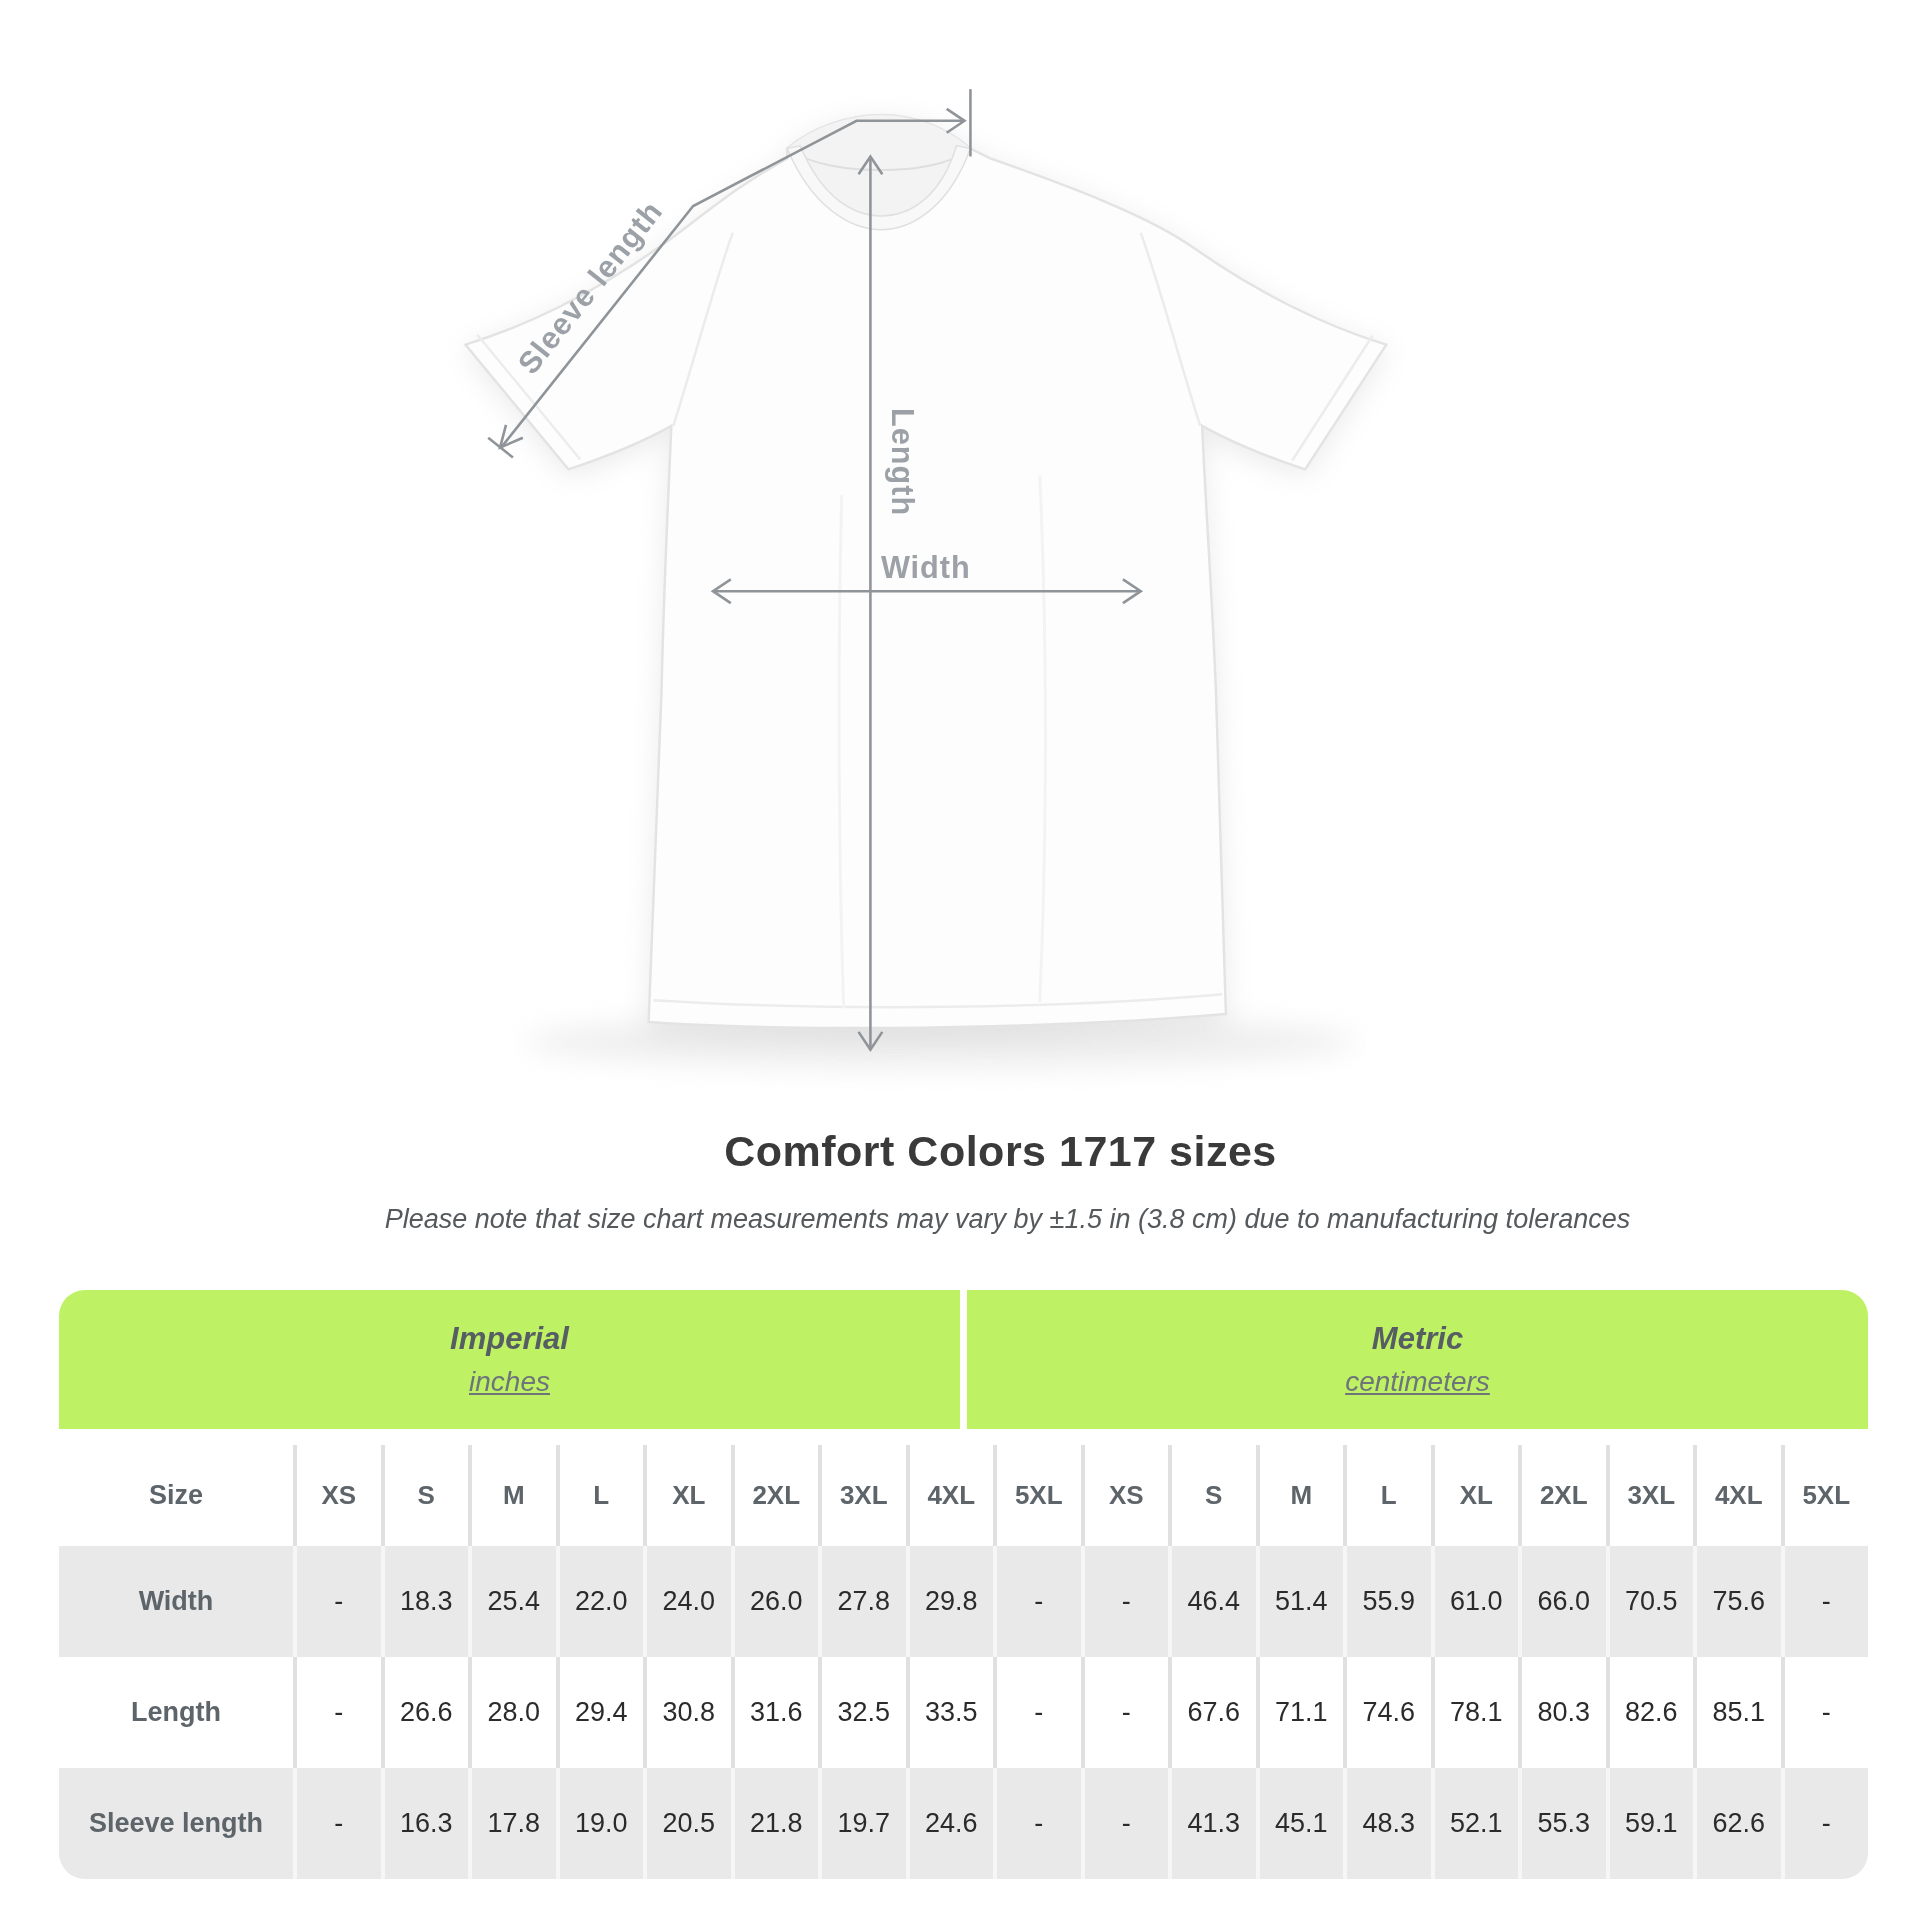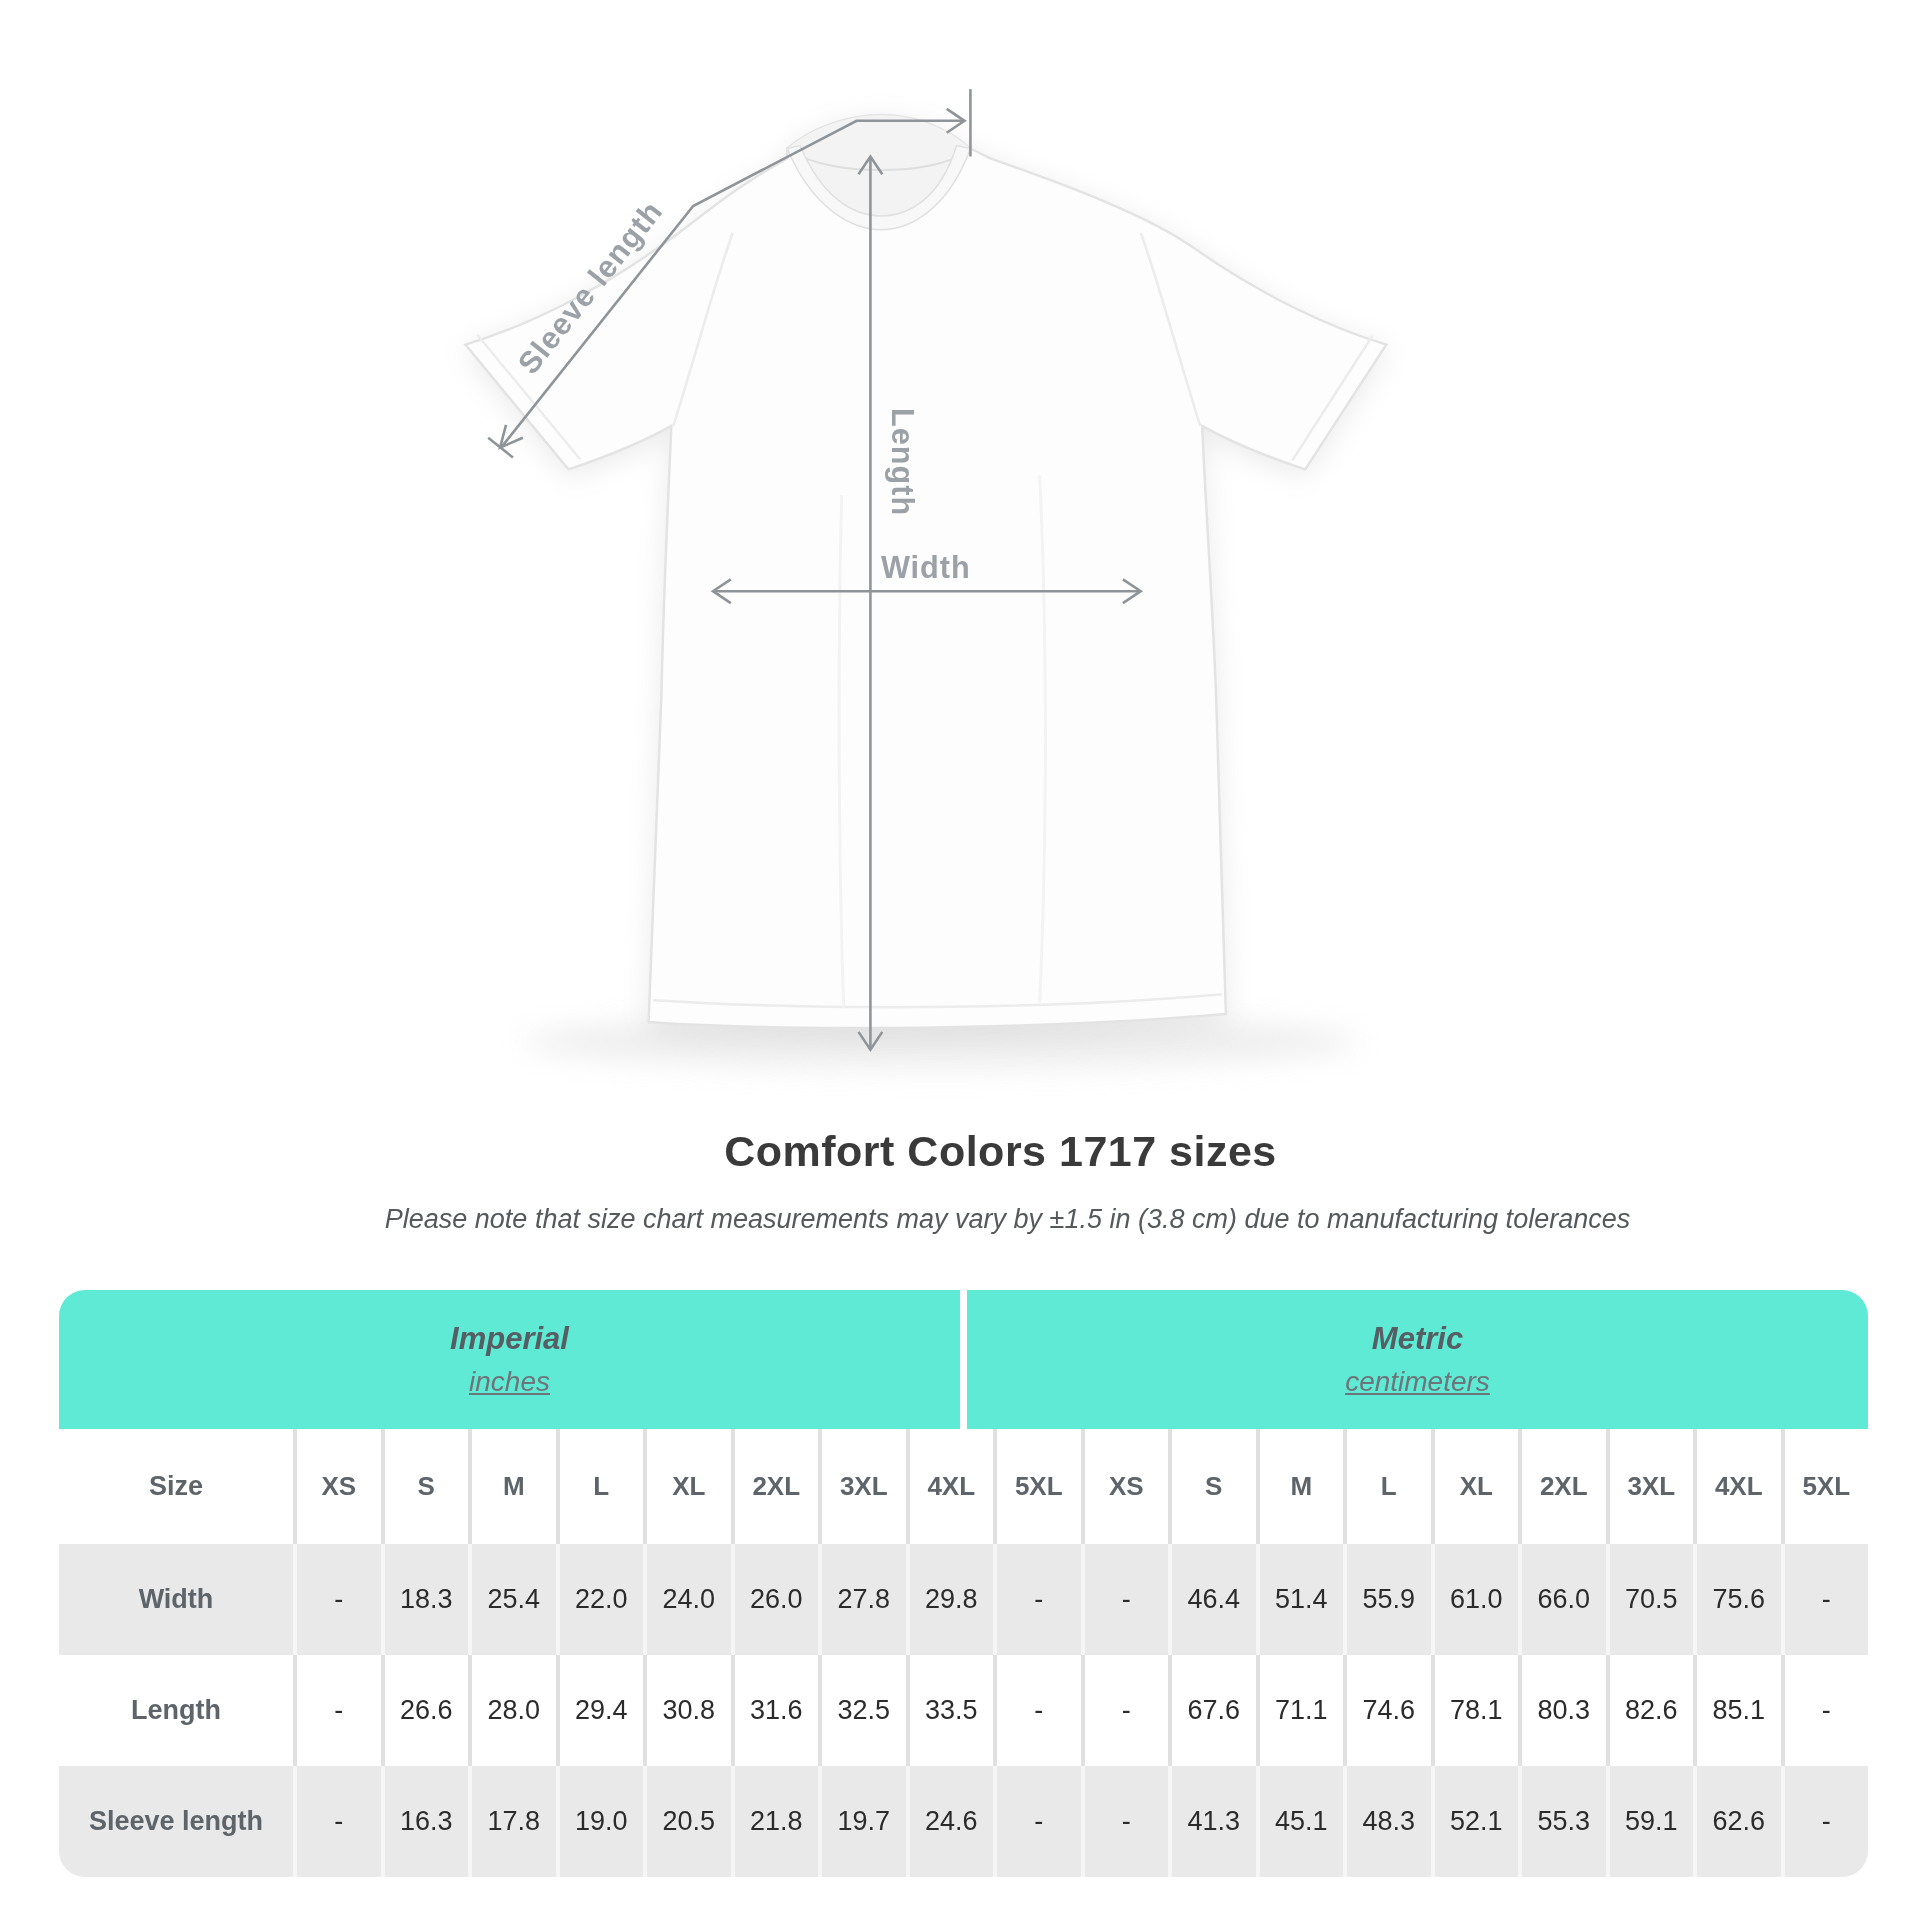--- a/index.html
+++ b/index.html
@@ -22,30 +22,30 @@
   }
   .page-subtitle{
     position:absolute;top:1204px;left:0;width:100%;text-align:center;
     font-size:27px;font-style:italic;color:#55595c;padding-left:44px;
   }
   
   .size-table{position:absolute;top:1290px;left:59px;right:59px;}
   .t-row{display:flex;width:100%;box-sizing:border-box;}
   .row-groups{gap:7px;height:139px;}
   .band{
-    background:#5eead4;display:flex;flex-direction:column;
+    background:#bef264;display:flex;flex-direction:column;
     align-items:center;justify-content:center;gap:9px;
   }
   .band-imperial{width:calc(50% - 3.5px);border-radius:26px 0 0 0;}
   .band-metric{flex:1;border-radius:0 26px 0 0;}
   .g-name{font-size:31px;font-weight:bold;font-style:italic;color:#565d63;}
   .g-unit{font-size:28px;font-style:italic;color:#6e757a;text-decoration:underline;}
   .row-white{--sep:#e0e0e0;background:#ffffff;}
   .row-gray{--sep:#f6f6f6;background:#e9e9e9;}
-  .row-sizes{height:115px;}
+  .row-sizes{height:101px;margin-top:16px;}
   .row-data{height:111px;}
   .row-last{border-radius:0 0 26px 26px;overflow:hidden;}
   .label-cell{
     width:234px;flex:none;display:flex;align-items:center;justify-content:center;
     font-weight:bold;color:#5d646a;font-size:27px;box-sizing:border-box;
   }
   .cells{display:contents;}
   .cell{
     flex:1;display:flex;align-items:center;justify-content:center;
     border-left:4px solid var(--sep);box-sizing:border-box;

